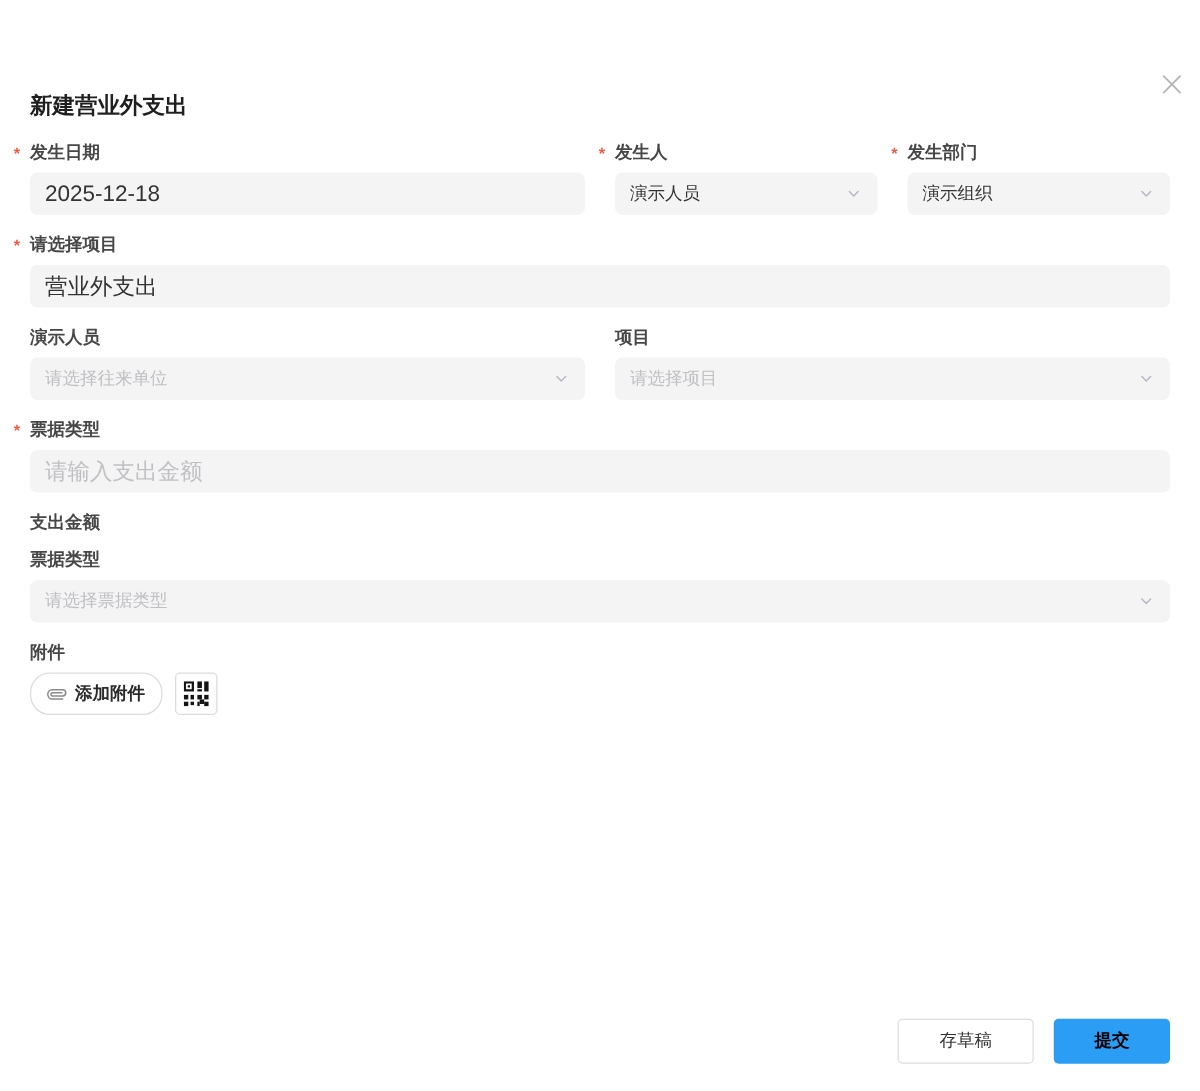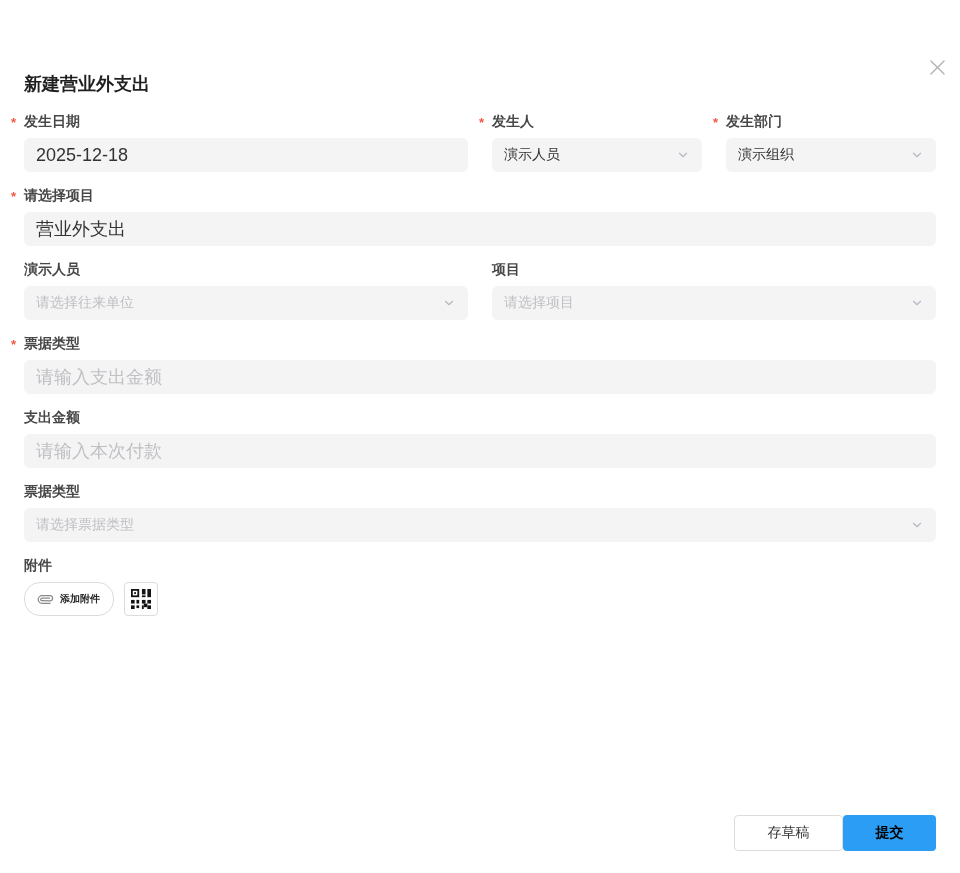--- a/index.html
+++ b/index.html
@@ -61,35 +61,35 @@
   }
   .select .val { color: #333; text-align: right; }
   .select .ph { color: #c0c0c4; }
   .chev { flex: 0 0 auto; margin-left: 8px; display: flex; }
 
   .attach-row { display: flex; align-items: center; gap: 10px; }
   .attach-btn {
     height: 34px; padding: 0 13px;
     background: #fff; border: 1px solid #dcdcdc; border-radius: 16px;
     display: flex; align-items: center; gap: 7px;
-    font-size: 10px; font-weight: bold; color: #2b2b2b;
+    font-size: 14px; font-weight: bold; color: #2b2b2b;
     cursor: pointer;
     font-family: "Liberation Sans", "DejaVu Sans", sans-serif;
   }
   .clip-icon { transform: rotate(45deg); display: flex; }
   .qr-btn {
     width: 34px; height: 34px;
     background: #fff; border: 1px solid #dcdcdc; border-radius: 4px;
     display: flex; align-items: center; justify-content: center;
     cursor: pointer;
   }
 
   .footer {
     position: absolute; right: 24px; bottom: 22px;
-    display: flex; 
+    display: flex; gap: 16px;
   }
   .btn {
     height: 36px; border-radius: 4px; font-size: 14px; cursor: pointer;
     font-family: "Liberation Sans", "DejaVu Sans", sans-serif;
   }
   .btn-draft {
     width: 109px; background: #ffffff;
     border: 1px solid #dcdcdc; color: #333;
   }
   .btn-submit {
@@ -197,21 +197,20 @@
         <span class="req">*</span>
         <span>票据类型</span>
       </span>
       <input class="input" placeholder="请输入支出金额" style="">
     </div>
 
     <div class="group">
       <span class="label-row">
         <span>支出金额</span>
       </span>
-      <input class="input" placeholder="请输入本次付款" style="">
     </div>
 
     <div class="group">
       <span class="label-row">
         <span>票据类型</span>
       </span>
       <div class="select">
         <span class="ph">请选择票据类型</span>
         <span class="chev">
           <svg width="14" height="14" viewBox="0 0 24 24" fill="none" stroke="#b4b8c0" stroke-width="2" stroke-linecap="round" stroke-linejoin="round">

